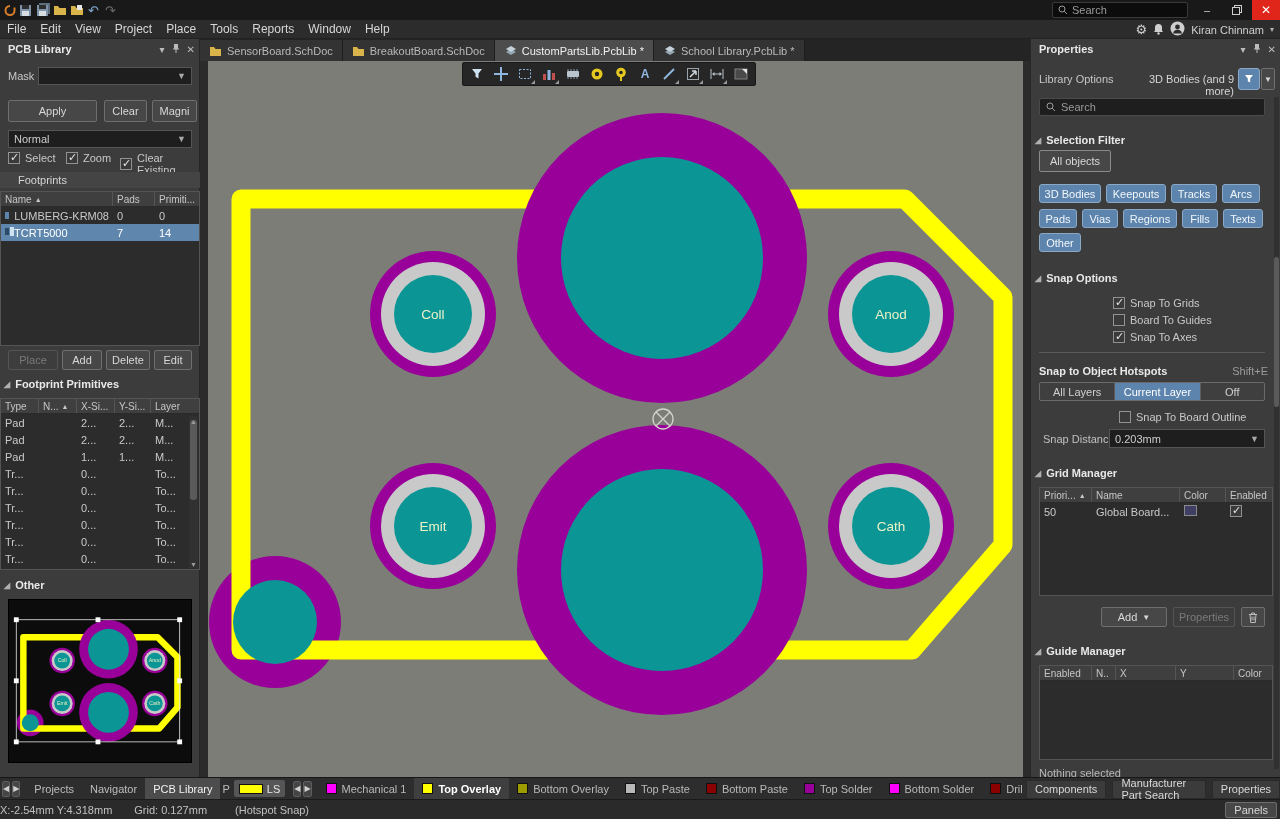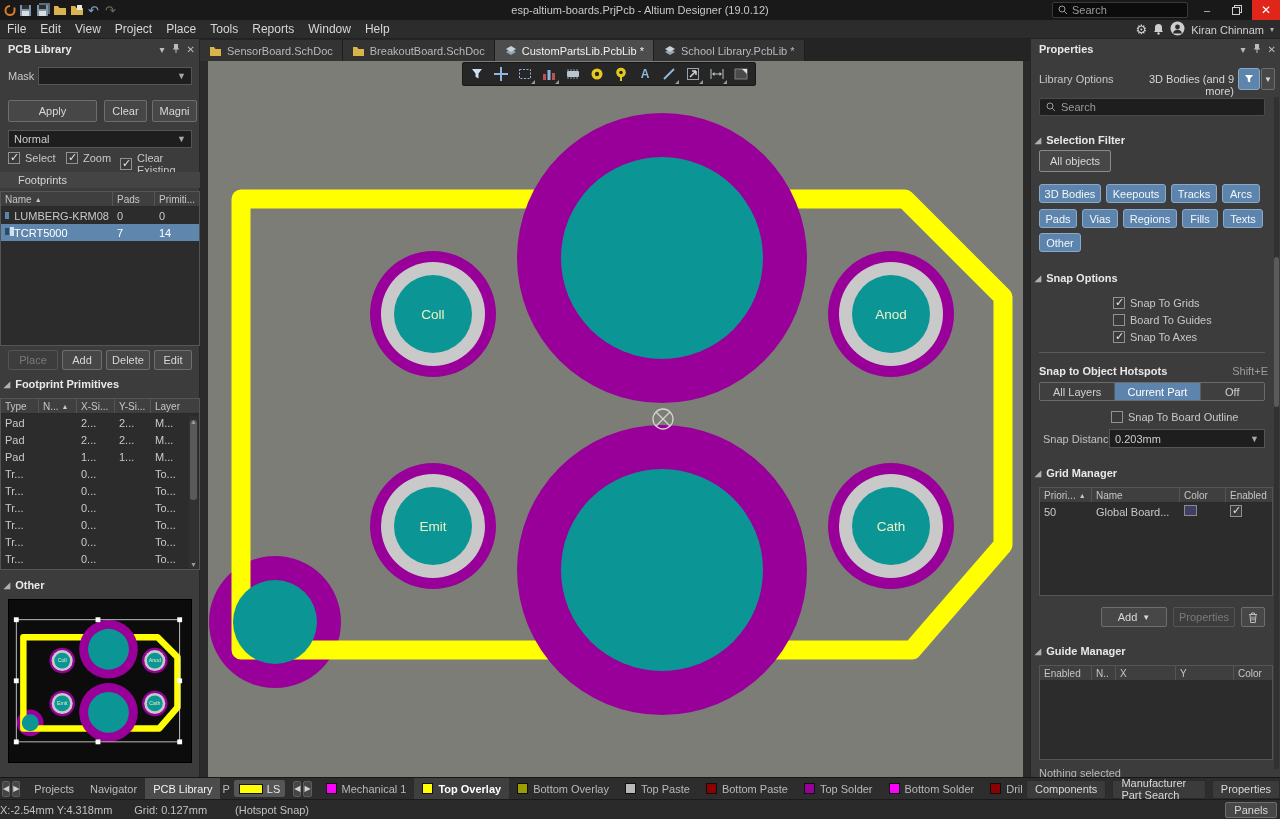--- a/index.html
+++ b/index.html
@@ -103,21 +103,20 @@
         </svg>
       </span>
     <span class="tb-ico">
         <svg width="14" height="12">
           <path d="M1,2 h4 l1.5,2 H13 v7 H1 Z" fill="#d9b44a"></path>
           <rect x="7" y="1" width="5" height="5" fill="#e8e8e8"></rect>
         </svg>
       </span>
     <span class="tb-ico" style="color:#7fa8cf;font-size:13px">↶</span>
     <span class="tb-ico" style="color:#6a6a6a;font-size:13px">↷</span>
-    <div id="win-title">esp-altium-boards.PrjPcb - Altium Designer (19.0.12)</div>
     <div id="tb-search">
       <svg width="10" height="10">
           <circle cx="4" cy="4" r="3" fill="none" stroke="#9a9a9a"></circle>
           <path d="M6.2,6.2 L9,9" stroke="#9a9a9a"></path>
         </svg>
       <span>Search</span>
     </div>
     <span class="winbtn" style="left:1192px;width:30px">–</span>
     <span class="winbtn" style="left:1222px;width:30px">
         <svg width="10" height="10">
@@ -569,24 +568,24 @@
     <div class="abs" style="left:82px;top:292px;display:flex;align-items:center">
       <span class="chk checked"></span>
         <span class="chklbl">Snap To Axes</span>
     </div>
     <div class="abs" style="left:8px;top:313px;width:226px;height:1px;background:#5a5a5a"></div>
 
     <span class="abs" style="left:8px;top:326px;font-weight:bold;color:#e8e8e8">Snap to Object Hotspots</span>
     <span class="abs" style="right:12px;top:326px;color:#9c9c9c">Shift+E</span>
     <div class="seg abs" style="left:8px;top:343px;width:226px;height:19px">
       <span class="opt" style="width:76px">All Layers</span>
-      <span class="opt active" style="width:86px">Current Part</span>
+      <span class="opt active" style="width:86px">Current Layer</span>
       <span class="opt" style="width:64px">Off</span>
     </div>
-    <div class="abs" style="left:80px;top:372px;display:flex;align-items:flex-end">
+    <div class="abs" style="left:88px;top:372px;display:flex;align-items:flex-end">
       <span class="chk"></span>
         <span class="chklbl">Snap To Board Outline</span>
     </div>
     <span class="abs" style="left:12px;top:394px;color:#c0c0c0">Snap Distance</span>
     <div class="combo abs" style="left:78px;top:390px;width:156px;height:19px">
       <span>0.203mm</span>
       <span class="caret">▼</span>
     </div>
 
     <div class="sechead abs" style="left:4px;top:428px">

